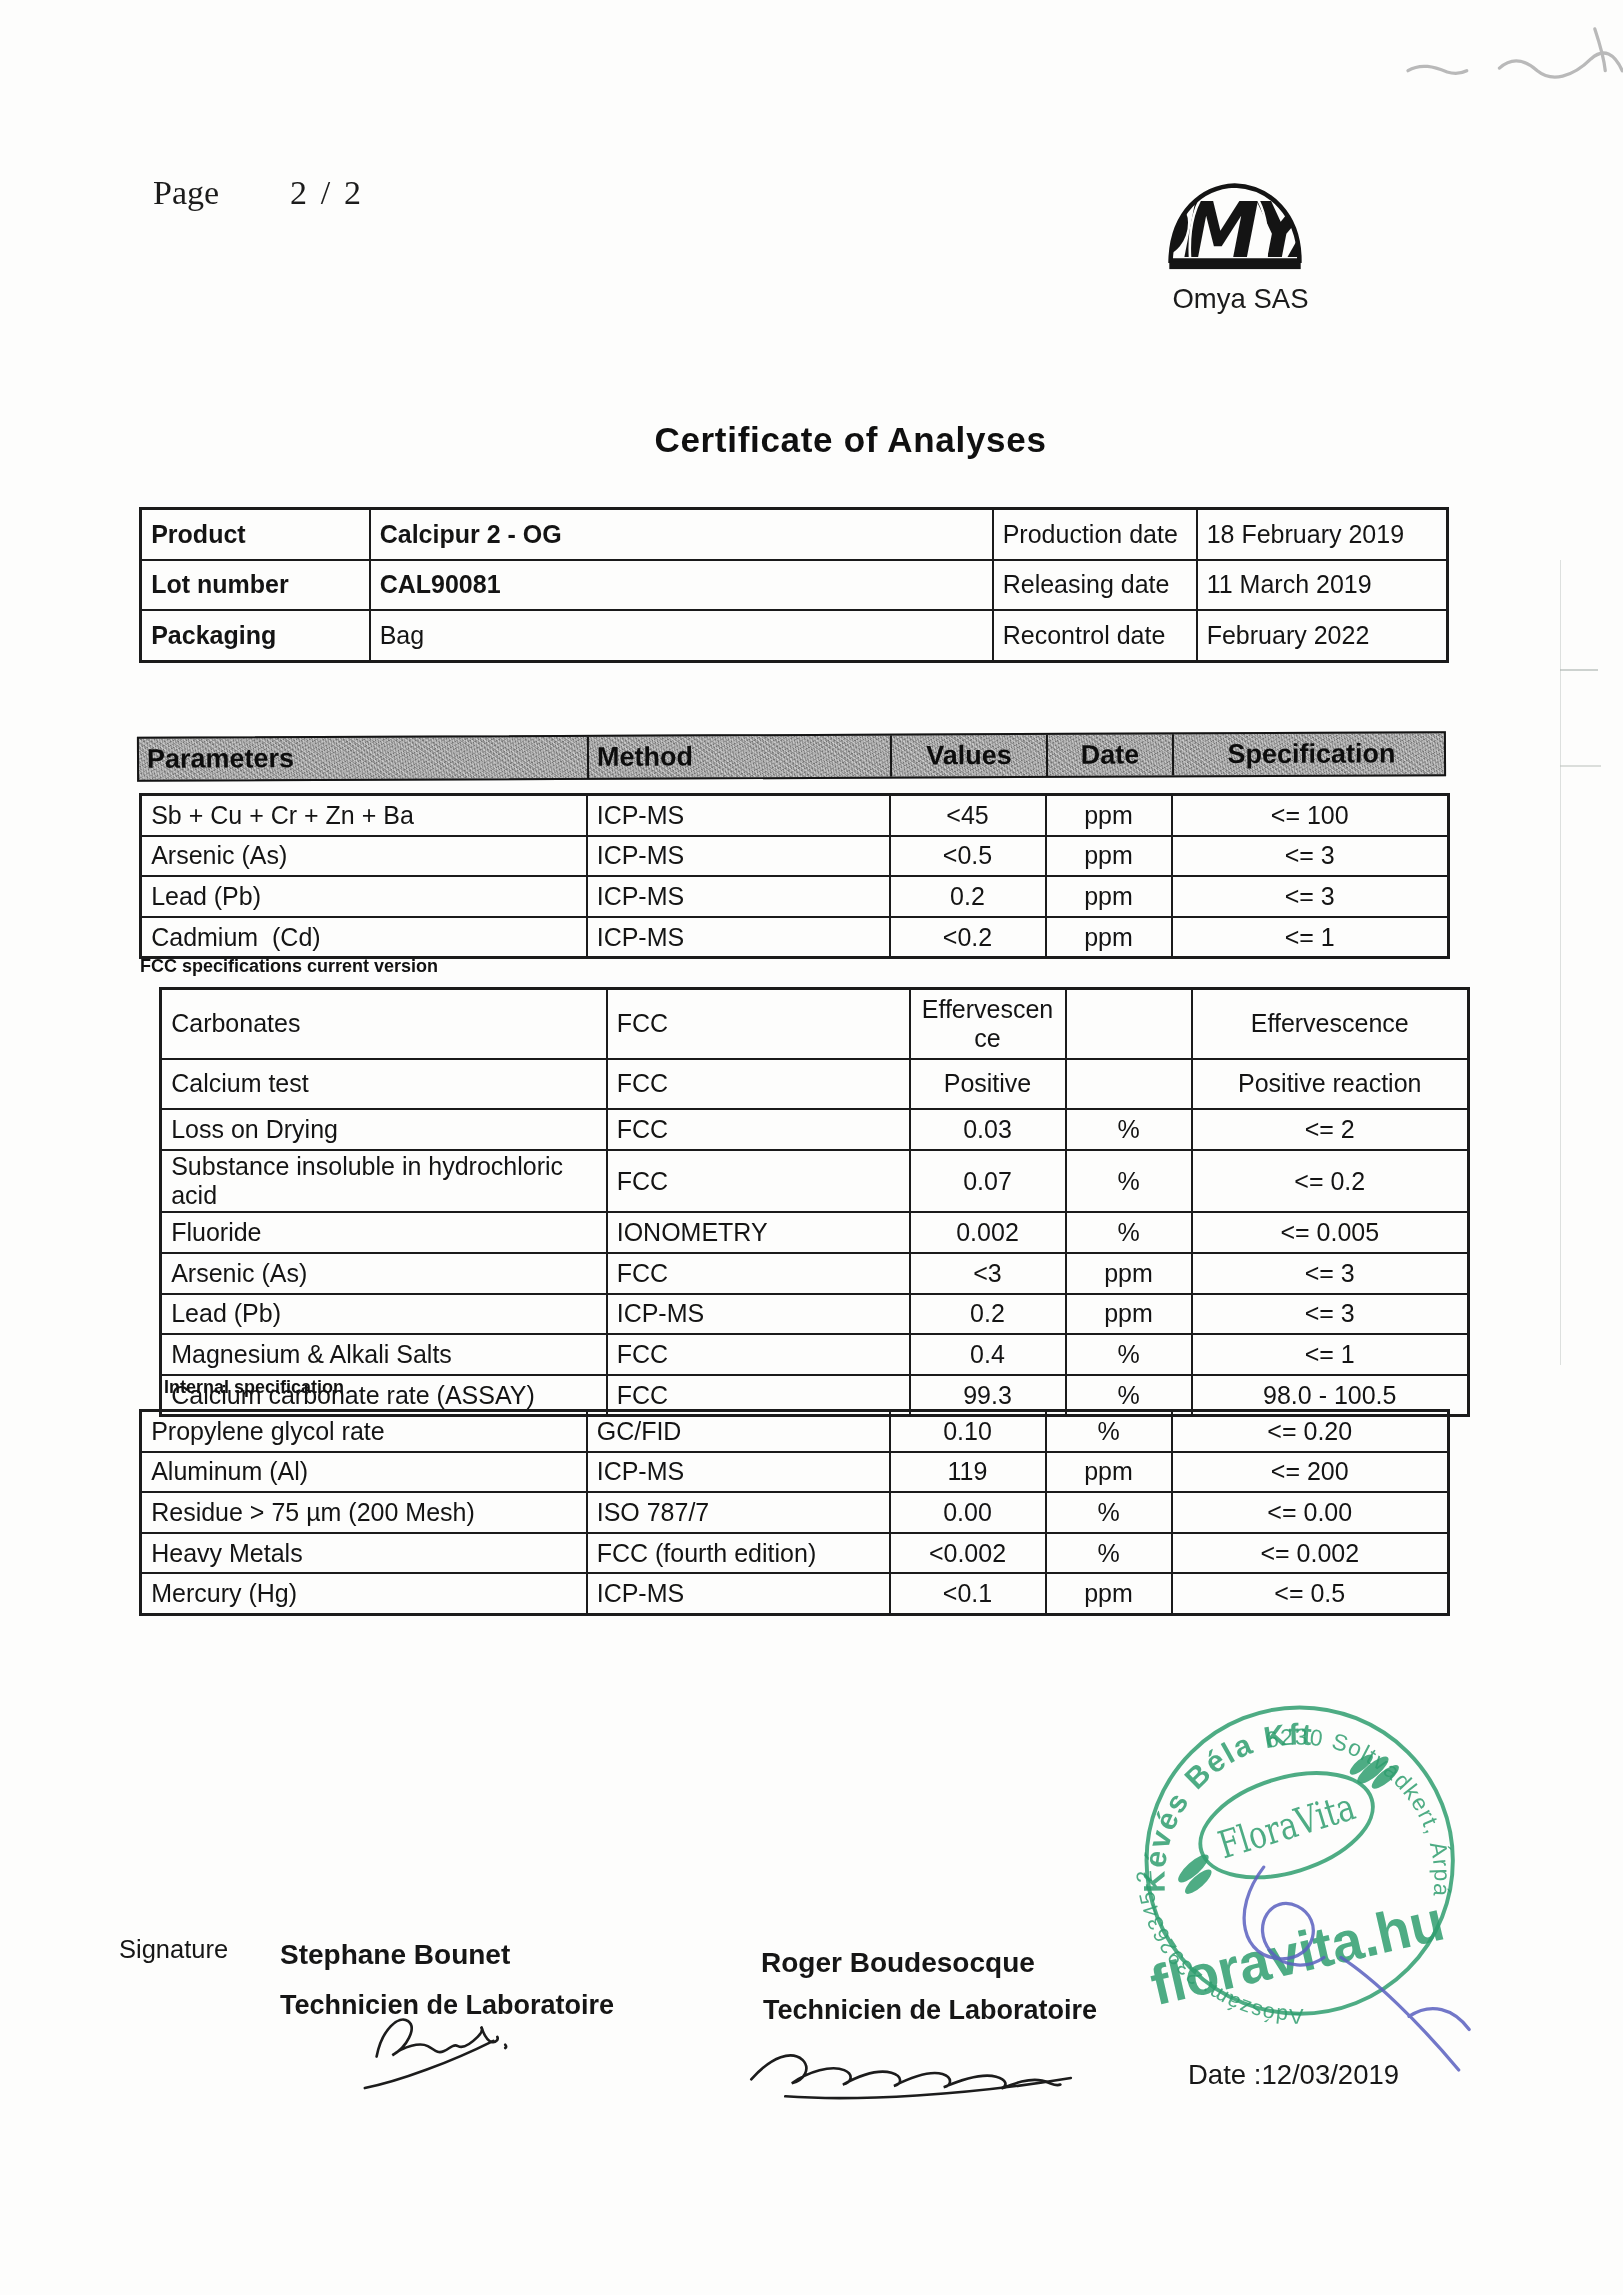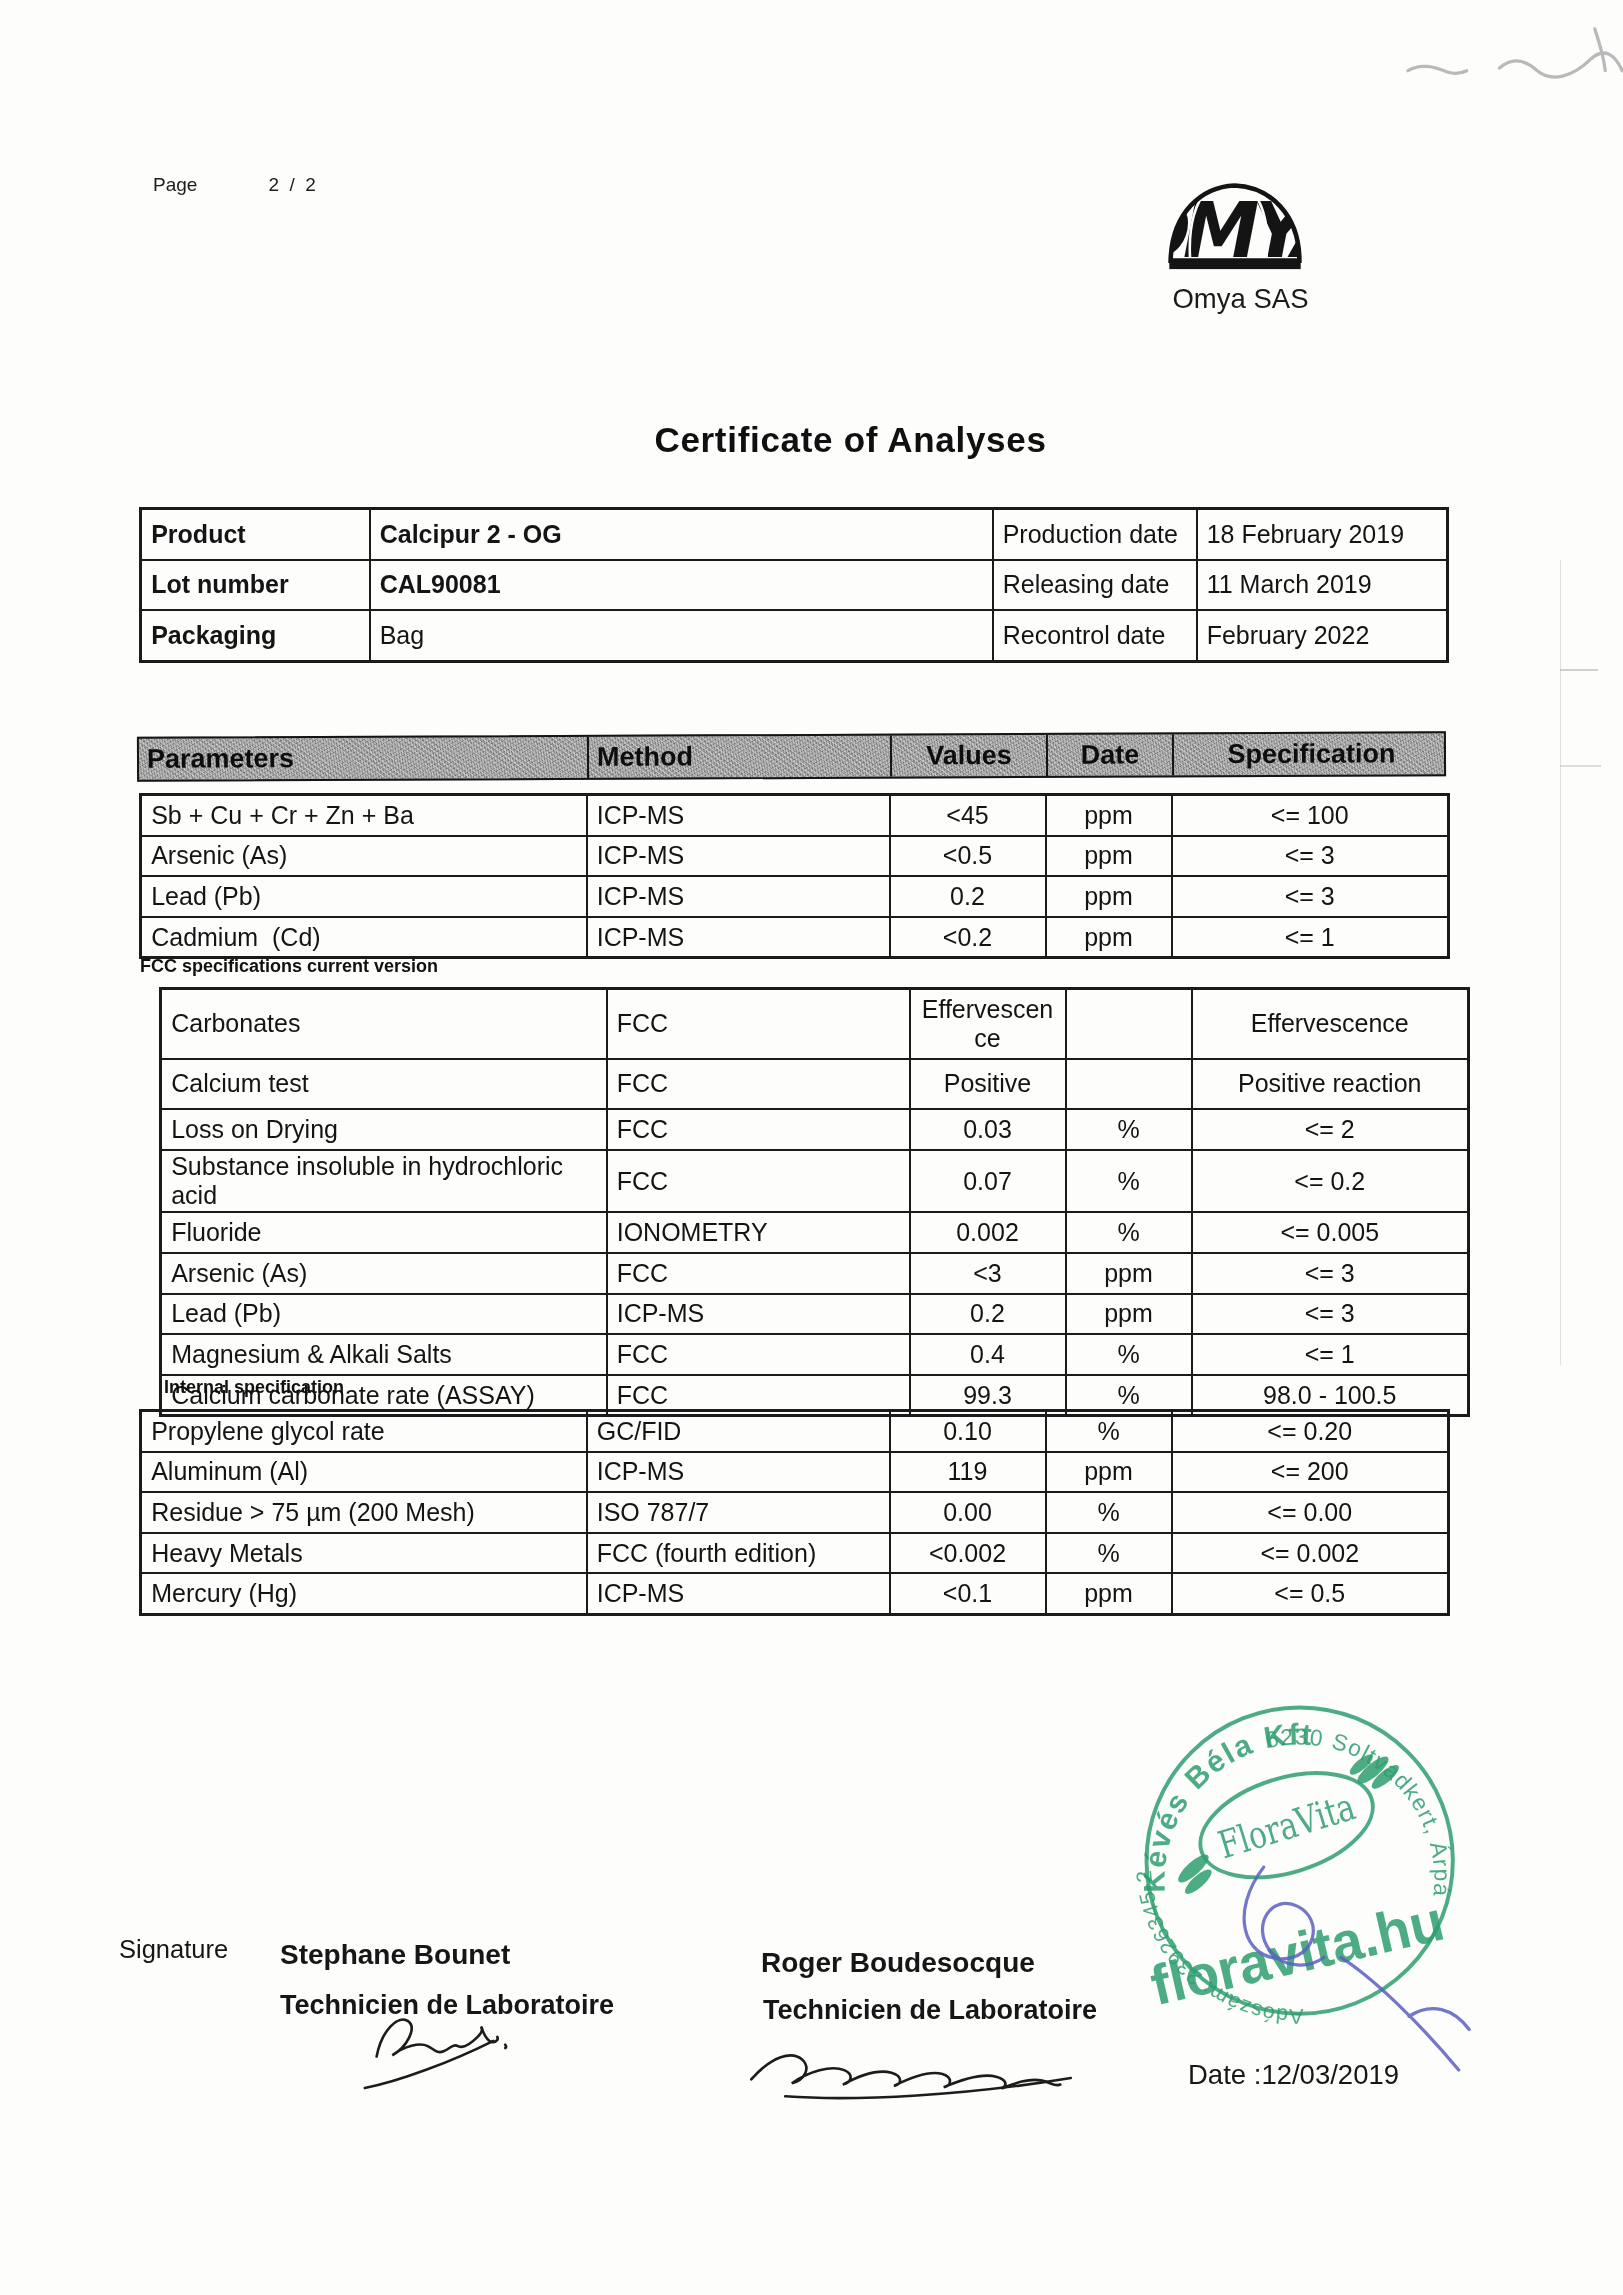--- a/index.html
+++ b/index.html
@@ -7,21 +7,21 @@
     position:relative;
     width:1624px;height:2295px;
     background:#fdfdfc;
     overflow:hidden;
     font-family:"Liberation Sans",sans-serif;
     color:#161616;
   }
   .abs{position:absolute;}
 
   
-  .page-line{left:153px;top:174px;font-size:19px;color:#1c1c1c;}
+  .page-line{left:153px;top:174px;font-size:34px;color:#1c1c1c;font-family:Liberation Serif, serif;}
   .page-line .num{margin-left:71px;letter-spacing:2.6px;}
   .company-name{left:1162px;top:283px;width:157px;text-align:center;font-size:27.5px;color:#1b1b1b;}
 
   
   .doc-title{
     left:65px;top:420px;width:1571px;text-align:center;
     font-size:35px;font-weight:bold;letter-spacing:0.7px;color:#101010;
   }
 
   

